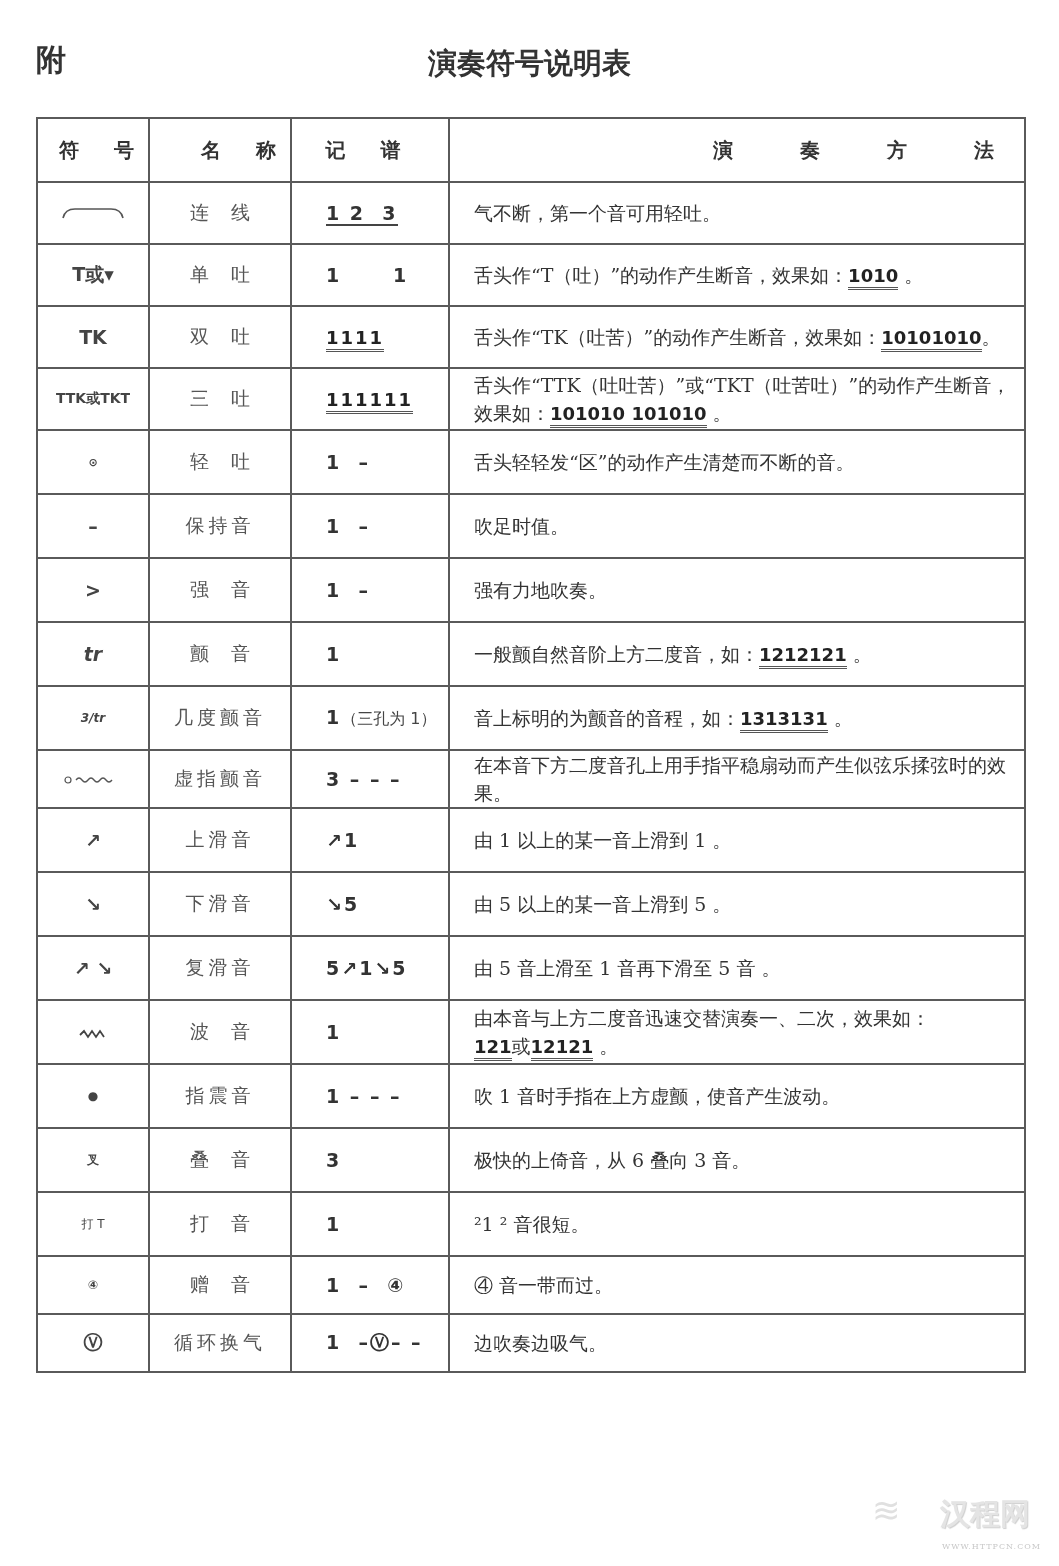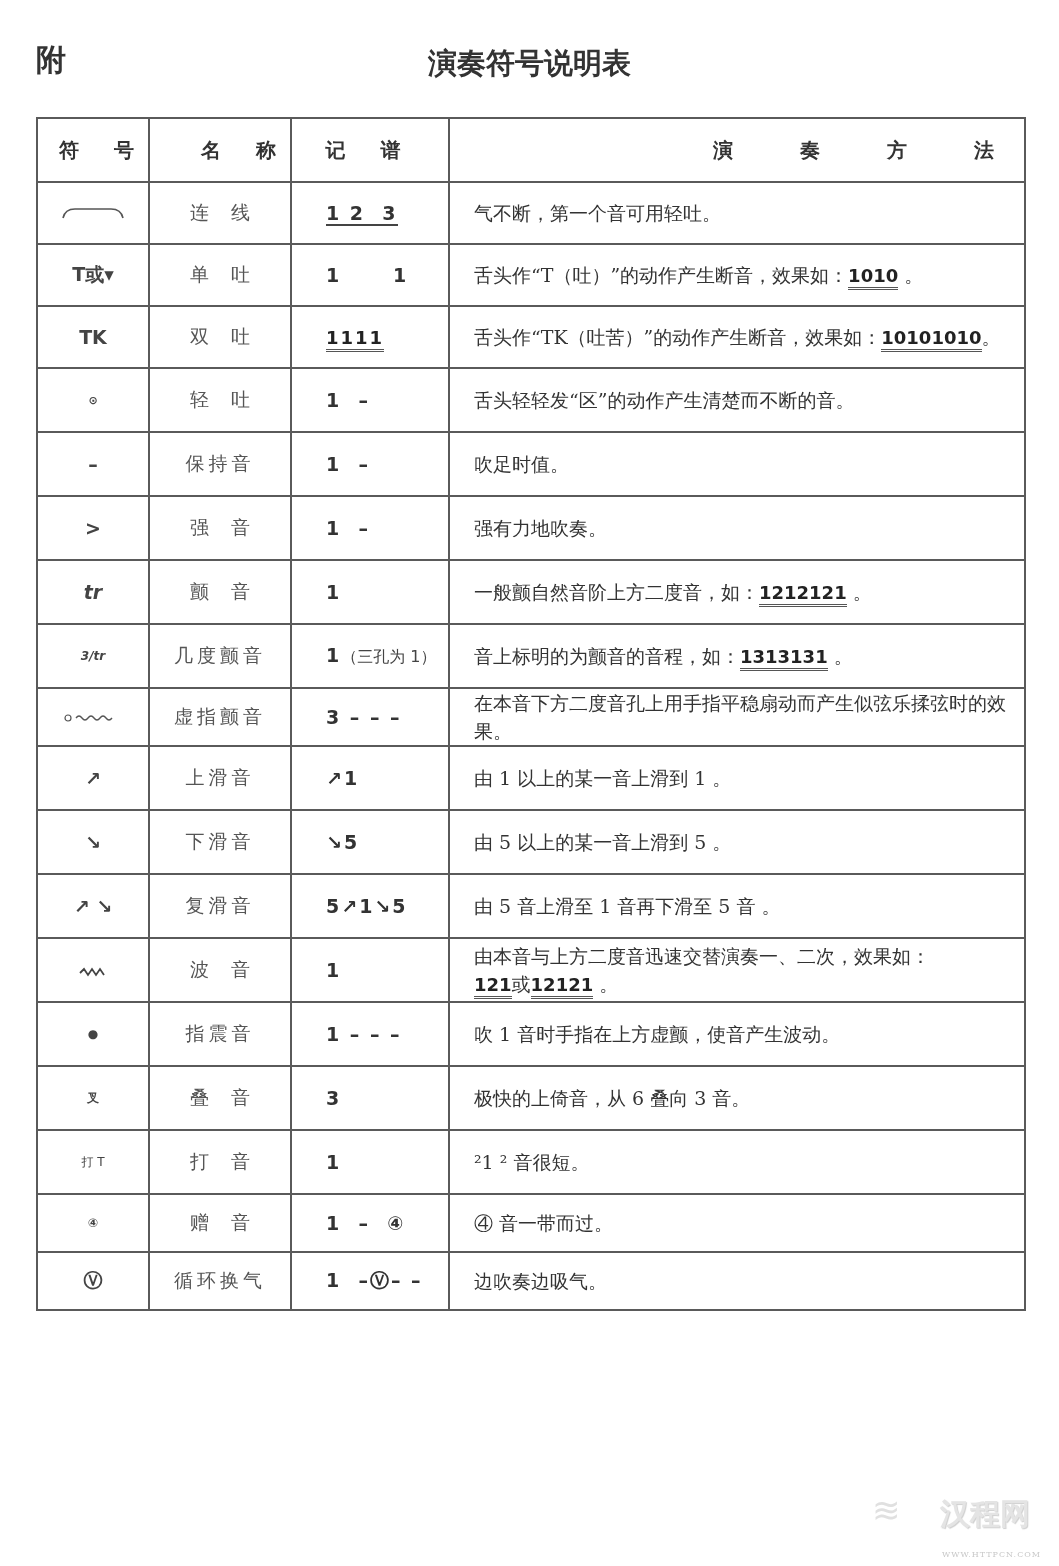--- a/index.html
+++ b/index.html
@@ -19,21 +19,21 @@
   .c-name.spaced { letter-spacing: 22px; padding-left: 22px; margin-left: 40px; }
   .c-nota { width: 158px; padding-left: 34px; text-align: left; font-family: "DejaVu Sans", sans-serif; font-weight: bold; font-size: 17px; color: #333; }
   .c-method { padding-left: 24px; padding-right: 6px; text-align: left; color: #333; font-size: 18.5px; line-height: 28px; }
   .num { font-family: "DejaVu Sans", sans-serif; font-weight: bold; font-size: 18px; color: #222; border-bottom: 3px double #555; padding-bottom: 1px; }
   .nota-text { white-space: pre; letter-spacing: 2px; }
   .nota-sub { font-weight: normal; font-size: 16px; color: #444; }
 
   .watermark { position: absolute; left: 872px; top: 1490px; width: 170px; height: 60px; color: #e2e2e2; }
   .wm-logo { position: absolute; left: 0; top: 0; font-size: 34px; color: #e0e0e0; }
   .wm-name { position: absolute; left: 68px; top: 4px; font-family: "DejaVu Sans", sans-serif; font-size: 30px; font-weight: bold; color: #e4e4e4; text-shadow: 1px 1px 1px #cfcfcf; }
-  .wm-url { position: absolute; left: 70px; top: 60px; font-family: "DejaVu Serif", serif; font-size: 8px; color: #c8c8c8; letter-spacing: 1px; }
+  .wm-url { position: absolute; left: 70px; top: 52px; font-family: "DejaVu Serif", serif; font-size: 8px; color: #c8c8c8; letter-spacing: 1px; }
 </style>
 </head>
 <body>
 
 <div class="corner-label">附</div>
 <div class="doc-title">演奏符号说明表</div>
 
 <table class="sym-table">
   <thead>
     <tr>
@@ -61,20 +61,26 @@
       <td class="c-method"><span>舌头作“T（吐）”的动作产生断音，效果如：</span><span class="num">1010</span><span> 。</span></td>
     </tr>
 
     <tr style="height:62px">
       <td class="c-sym">TK</td>
       <td class="c-name spaced">双吐</td>
       <td class="c-nota"><span class="nota-text num">1111</span></td>
       <td class="c-method"><span>舌头作“TK（吐苦）”的动作产生断音，效果如：</span><span class="num">10101010</span><span>。</span></td>
     </tr>
 
+    <tr style="height:62px">
+      <td class="c-sym" style="font-size:14px;">TTK或TKT</td>
+      <td class="c-name spaced">三吐</td>
+      <td class="c-nota"><span class="nota-text num">111111</span></td>
+      <td class="c-method"><span>舌头作“TTK（吐吐苦）”或“TKT（吐苦吐）”的动作产生断音，效果如：</span><span class="num">101010 101010</span><span> 。</span></td>
+    </tr>
 
     <tr style="height:64px">
       <td class="c-sym" style="font-size:11px;">⊙</td>
       <td class="c-name spaced">轻吐</td>
       <td class="c-nota"><span class="nota-text">1  –</span></td>
       <td class="c-method"><span>舌头轻轻发“区”的动作产生清楚而不断的音。</span></td>
     </tr>
 
     <tr style="height:64px">
       <td class="c-sym">–</td>

